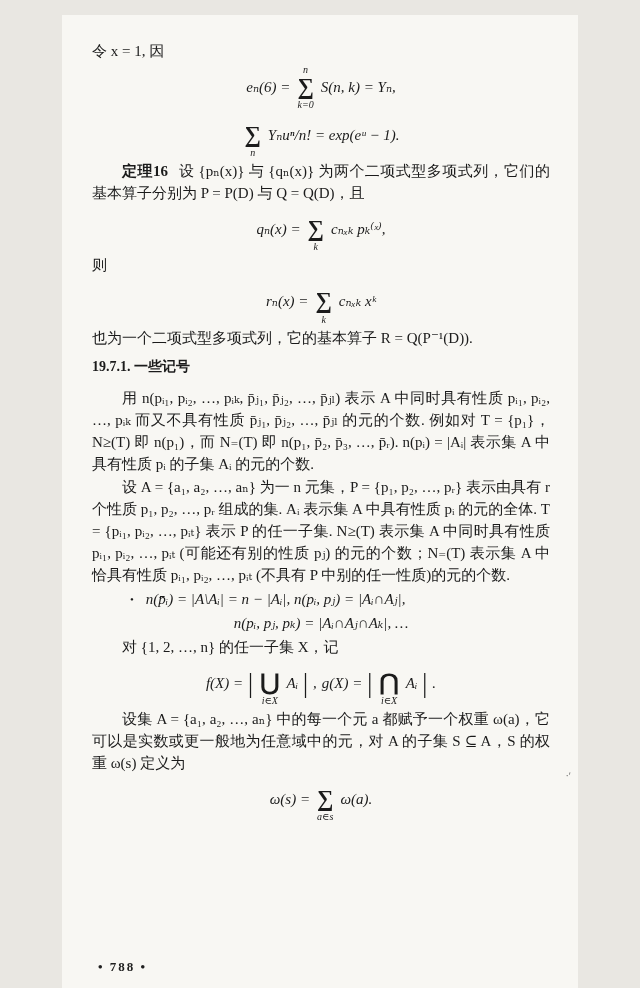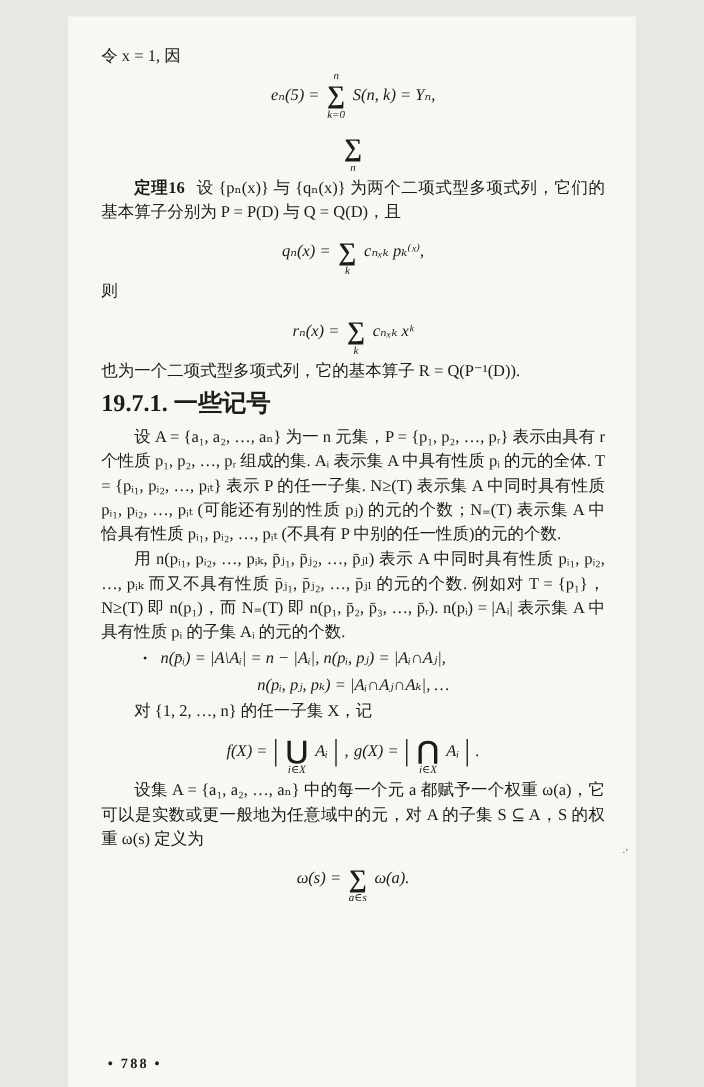--- a/index.html
+++ b/index.html
@@ -26,52 +26,53 @@
   .bigop{display:inline-flex;flex-direction:column;align-items:center;line-height:1;margin:0 2px;}
   .bigop .op{font-size:23px;line-height:1.05;font-style:normal;font-weight:bold;}
   .lim{font-size:10px;line-height:11px;min-height:11px;font-style:italic;letter-spacing:0;}
   .tbar{font-size:25px;line-height:1;font-style:normal;transform:scaleY(1.1);font-weight:300;}
   .eq-left{justify-content:flex-start;padding-left:38px;gap:12px;}
   .bullet{font-size:11px;}
   .sec-heading{
     text-align:center;font-weight:bold;font-size:21px;line-height:28px;
     margin:14px 0 8px 0;letter-spacing:3px;
   }
-  .sub-heading{font-weight:bold;font-size:22px;line-height:24px;margin:6px 0 8px 0;}
+  .sub-heading{font-weight:bold;font-size:14px;line-height:24px;margin:6px 0 8px 0;}
   .footer{
     position:absolute;left:36px;bottom:25px;
     font-size:13px;font-weight:bold;letter-spacing:2px;color:#1f1f1f;
   }
   .margin-mark{position:absolute;right:7px;top:750px;font-size:10px;color:#5a5a5a;}
   .scan-edge{position:absolute;left:0;right:0;bottom:0;height:2px;background:#ababa6;}
 </style>
 </head>
 <body>
 
 <div class="page">
 
   <div class="line">令 x = 1, 因</div>
 
   <div class="formula">
-    <span class="m">eₙ(5) =</span>
+    <span class="m">eₙ(6) =</span>
     <span class="bigop">
       <span class="lim">n</span>
       <span class="op">∑</span>
       <span class="lim">k=0</span>
     </span>
     <span class="m">S(n, k) = Yₙ,</span>
   </div>
 
 
   <div class="formula">
     <span class="bigop">
       <span class="lim"></span>
       <span class="op">∑</span>
       <span class="lim">n</span>
     </span>
+    <span class="m">Yₙuⁿ/n! = exp(eᵘ − 1).</span>
   </div>
 
 
   <div class="para">
     <span class="plabel">定理16</span><span>设 {pₙ(x)} 与 {qₙ(x)} 为两个二项式型多项式列，它们的基本算子分别为 P = P(D) 与 Q = Q(D)，且</span>
   </div>
 
   <div class="formula">
     <span class="m">qₙ(x) =</span>
     <span class="bigop">
@@ -93,23 +94,23 @@
     </span>
     <span class="m">cₙₓₖ xᵏ</span>
   </div>
 
   <div class="line">也为一个二项式型多项式列，它的基本算子 R = Q(P⁻¹(D)).</div>
 
 
 
   <div class="sub-heading">19.7.1. 一些记号</div>
 
+  <div class="para">用 n(pᵢ₁, pᵢ₂, …, pᵢₖ, p̄ⱼ₁, p̄ⱼ₂, …, p̄ⱼₗ) 表示 A 中同时具有性质 pᵢ₁, pᵢ₂, …, pᵢₖ 而又不具有性质 p̄ⱼ₁, p̄ⱼ₂, …, p̄ⱼₗ 的元的个数. 例如对 T = {p₁}，N≥(T) 即 n(p₁)，而 N₌(T) 即 n(p₁, p̄₂, p̄₃, …, p̄ᵣ). n(pᵢ) = |Aᵢ| 表示集 A 中具有性质 pᵢ 的子集 Aᵢ 的元的个数.</div>
+
   <div class="para">设 A = {a₁, a₂, …, aₙ} 为一 n 元集，P = {p₁, p₂, …, pᵣ} 表示由具有 r 个性质 p₁, p₂, …, pᵣ 组成的集. Aᵢ 表示集 A 中具有性质 pᵢ 的元的全体. T = {pᵢ₁, pᵢ₂, …, pᵢₜ} 表示 P 的任一子集. N≥(T) 表示集 A 中同时具有性质 pᵢ₁, pᵢ₂, …, pᵢₜ (可能还有别的性质 pⱼ) 的元的个数；N₌(T) 表示集 A 中恰具有性质 pᵢ₁, pᵢ₂, …, pᵢₜ (不具有 P 中别的任一性质)的元的个数.</div>
-
-  <div class="para">用 n(pᵢ₁, pᵢ₂, …, pᵢₖ, p̄ⱼ₁, p̄ⱼ₂, …, p̄ⱼₗ) 表示 A 中同时具有性质 pᵢ₁, pᵢ₂, …, pᵢₖ 而又不具有性质 p̄ⱼ₁, p̄ⱼ₂, …, p̄ⱼₗ 的元的个数. 例如对 T = {p₁}，N≥(T) 即 n(p₁)，而 N₌(T) 即 n(p₁, p̄₂, p̄₃, …, p̄ᵣ). n(pᵢ) = |Aᵢ| 表示集 A 中具有性质 pᵢ 的子集 Aᵢ 的元的个数.</div>
 
   <div class="formula eq-left">
     <span class="bullet">•</span>
     <span class="m">n(p̄ᵢ) = |A\Aᵢ| = n − |Aᵢ|,  n(pᵢ, pⱼ) = |Aᵢ∩Aⱼ|,</span>
   </div>
 
   <div class="formula">
     <span class="m">n(pᵢ, pⱼ, pₖ) = |Aᵢ∩Aⱼ∩Aₖ|, …</span>
   </div>
 

